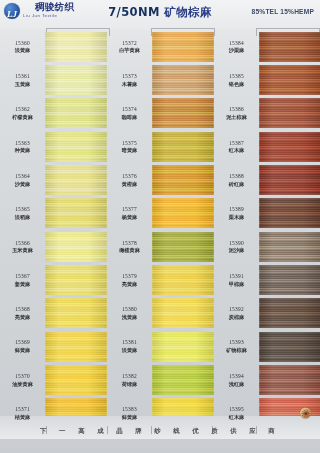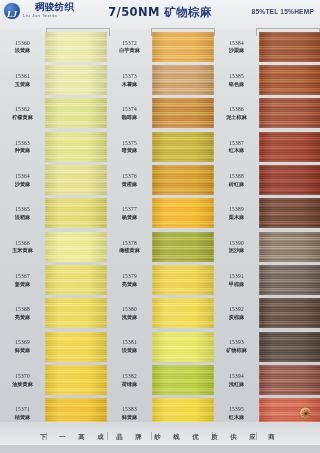--- a/index.html
+++ b/index.html
@@ -88,21 +88,21 @@
     width:11px;height:11px;border-radius:50%;
     background:radial-gradient(circle at 40% 35%,#f0d9b4,#d9a86a 55%,#b5733a);
     box-shadow:0 0 1px rgba(0,0,0,.45);z-index:3;
   }
   .seal i{
     position:absolute;left:50%;top:50%;width:1px;height:9px;background:rgba(120,50,20,.65);
     transform-origin:center;
   }
   
   #footer{
-    position:absolute;left:0;bottom:8px;width:320px;height:23px;
+    position:absolute;left:0;bottom:14px;width:320px;height:23px;
     background:linear-gradient(180deg,#d7dadd,#e8eaec);
   }
   #footer-text{
     position:absolute;left:0;right:0;bottom:3px;text-align:center;
     font-size:6.4px;color:#4a4d52;letter-spacing:5.2px;font-weight:bold;
     font-family:"DejaVu Sans",sans-serif;
   }
   .foot-tick{position:absolute;bottom:5px;width:1px;height:8px;background:#9aa0a6;opacity:.8;}
 </style>
 </head>

